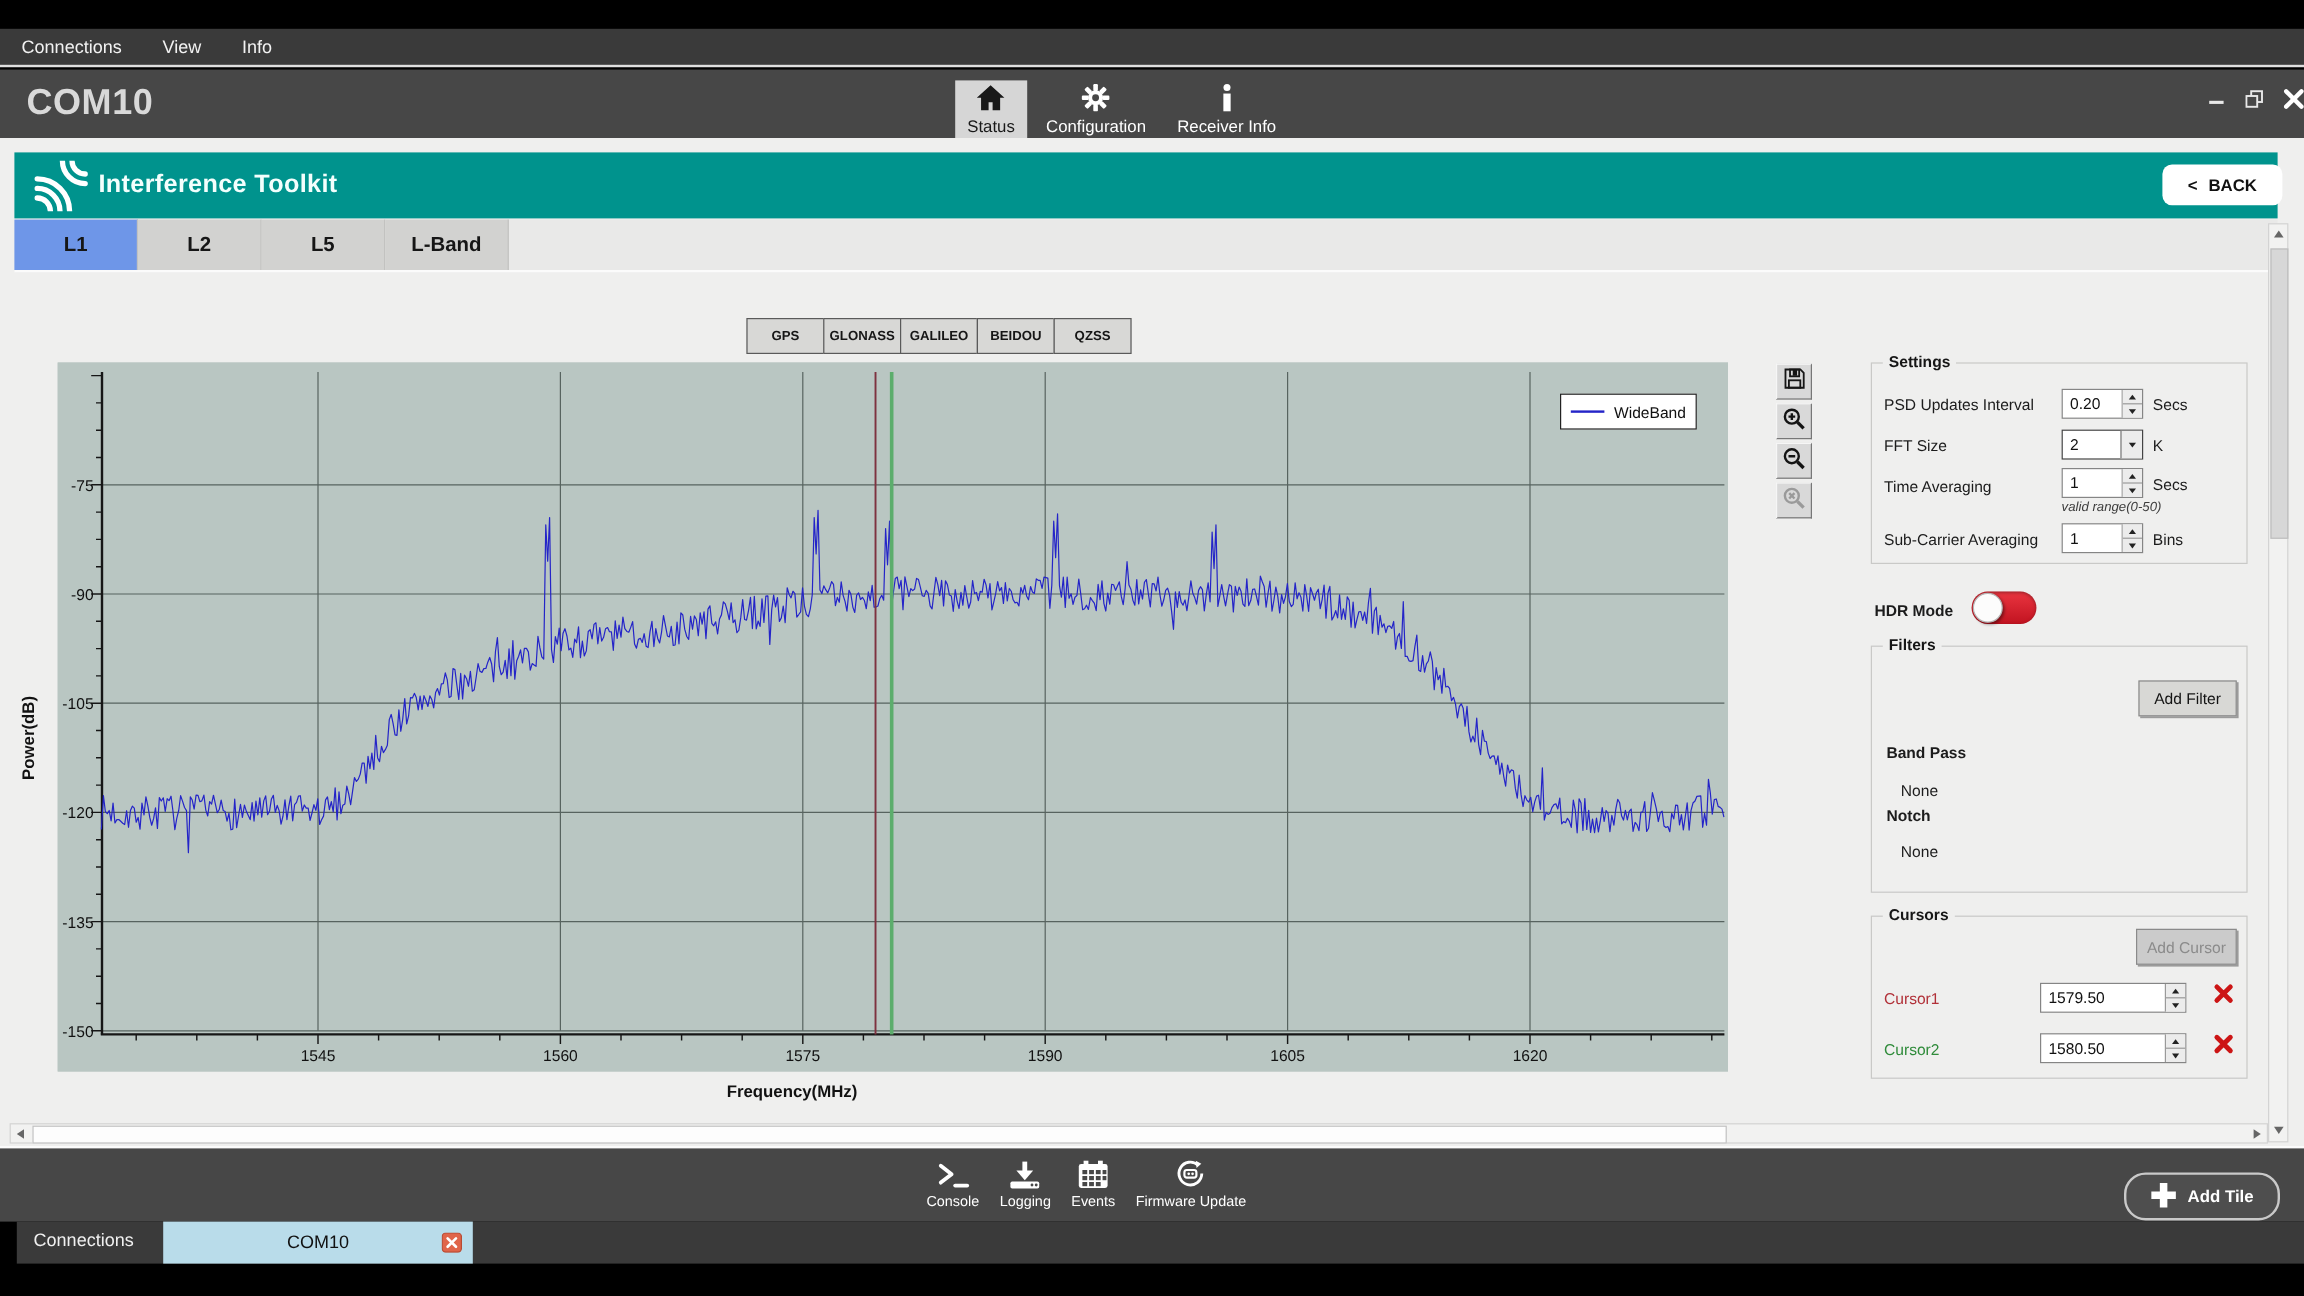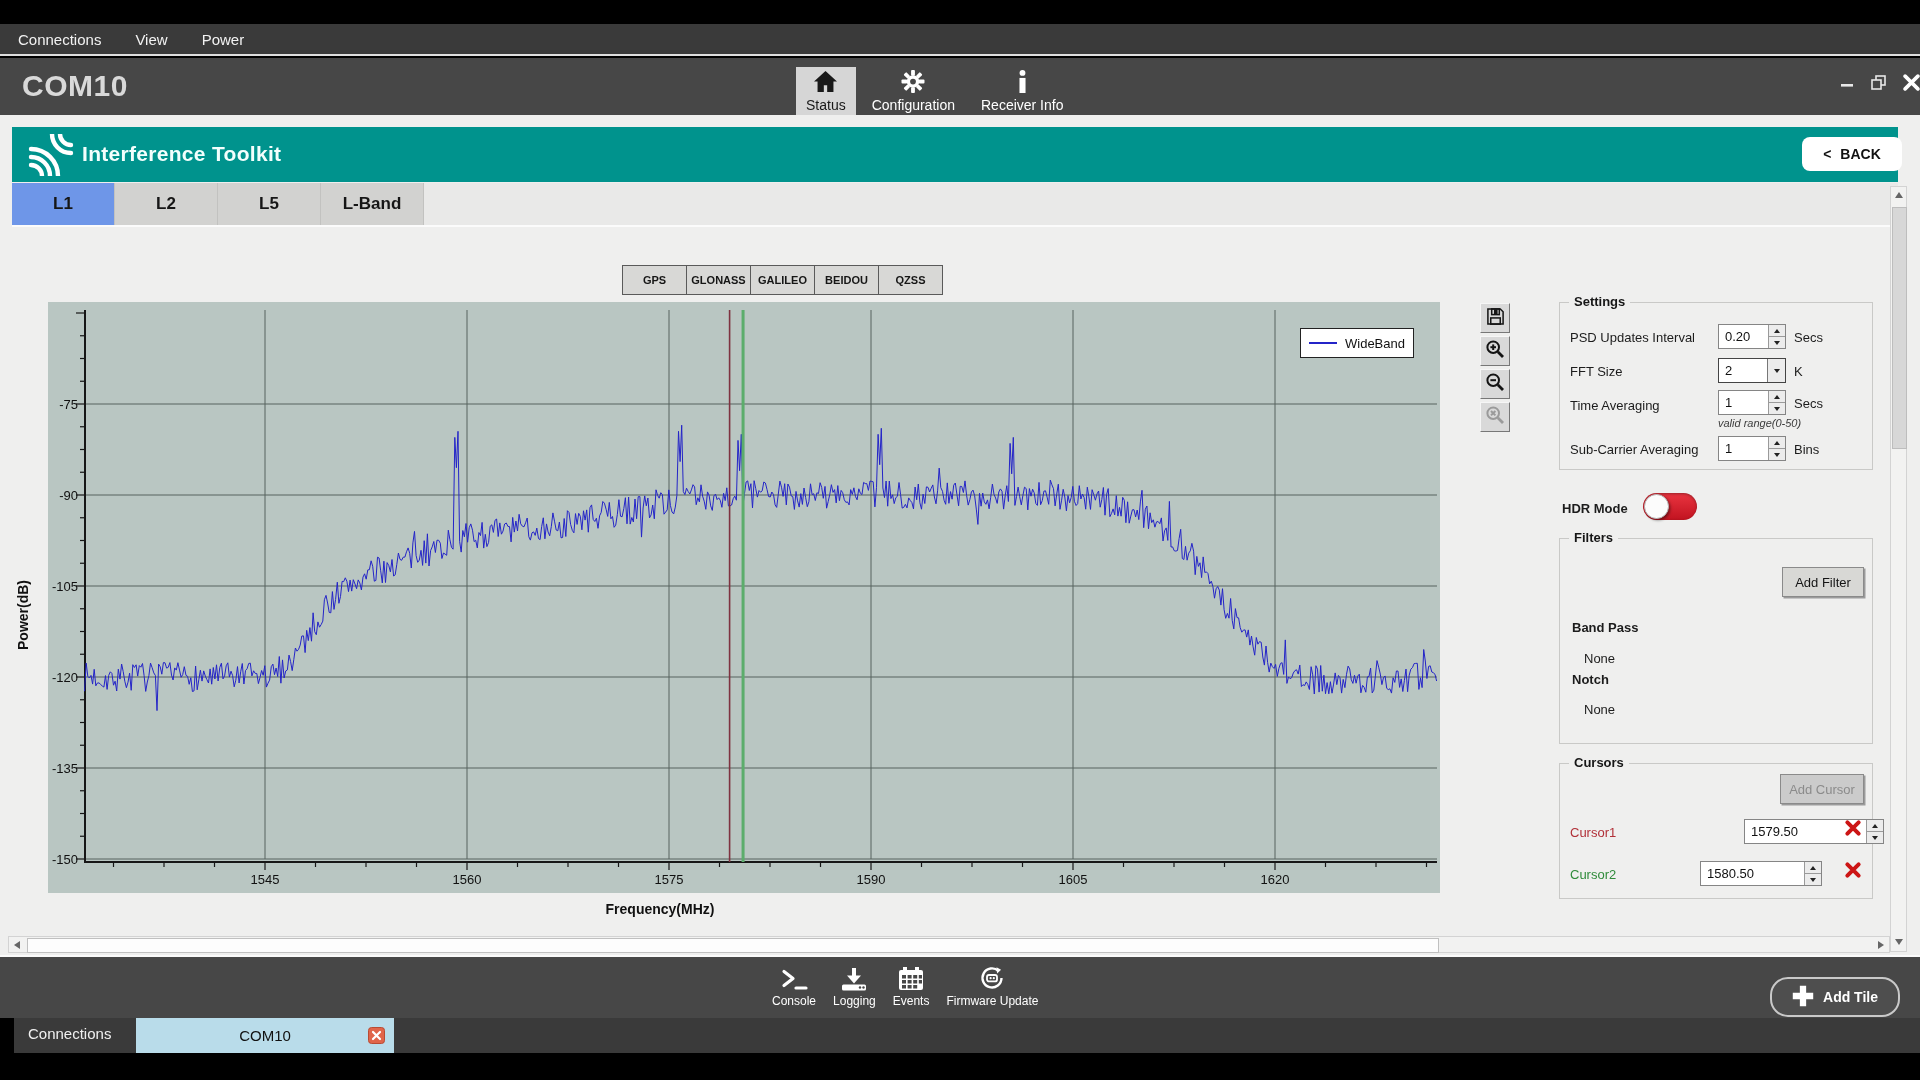--- a/index.html
+++ b/index.html
@@ -89,21 +89,21 @@
   svg text{font-family:"Liberation Sans",sans-serif;}
 </style>
 </head>
 <body>
 
 <div class="screen">
 
   <div class="menubar">
     <span class="menu-item">Connections</span>
     <span class="menu-item">View</span>
-    <span class="menu-item">Power</span>
+    <span class="menu-item">Info</span>
   </div>
 
   <div class="titlebar">
     <div class="win-title">COM10</div>
     <div class="tb-tabs">
       <div class="tb-tab selected">
         <span>
           <svg width="27" height="23" viewBox="0 0 24 22">
               <path fill="#191919" d="M12 1 L1 11 h3.4 v10 h6 v-6.4 h3.2 V21 h6 V11 H23 Z"></path>
             </svg>
@@ -401,21 +401,21 @@
     <span class="lbl" style="left:24px;top:112px;">None</span>
     <span class="lbl bold-lbl" style="left:12px;top:133px;">Notch</span>
     <span class="lbl" style="left:24px;top:163px;">None</span>
   </div>
 
   <div class="fieldset" style="left:1559px;top:763px;width:312px;height:134px;">
     <span class="fs-legend">Cursors</span>
     <div class="pbtn disabled" style="left:220px;top:10px;width:82px;height:28px;">Add Cursor</div>
 
     <span class="lbl" style="left:10px;top:61px;color:#b13038;">Cursor1</span>
-    <div class="spin" style="left:140px;top:55px;width:140px;margin-left:44px;">
+    <div class="spin" style="left:140px;top:55px;width:122px;">
       <span class="val">1579.50</span>
       <span class="btns">
           <span class="b">
             <span class="tu"></span>
           </span>
           <span class="b">
             <span class="td"></span>
           </span>
         </span>
     </div>

